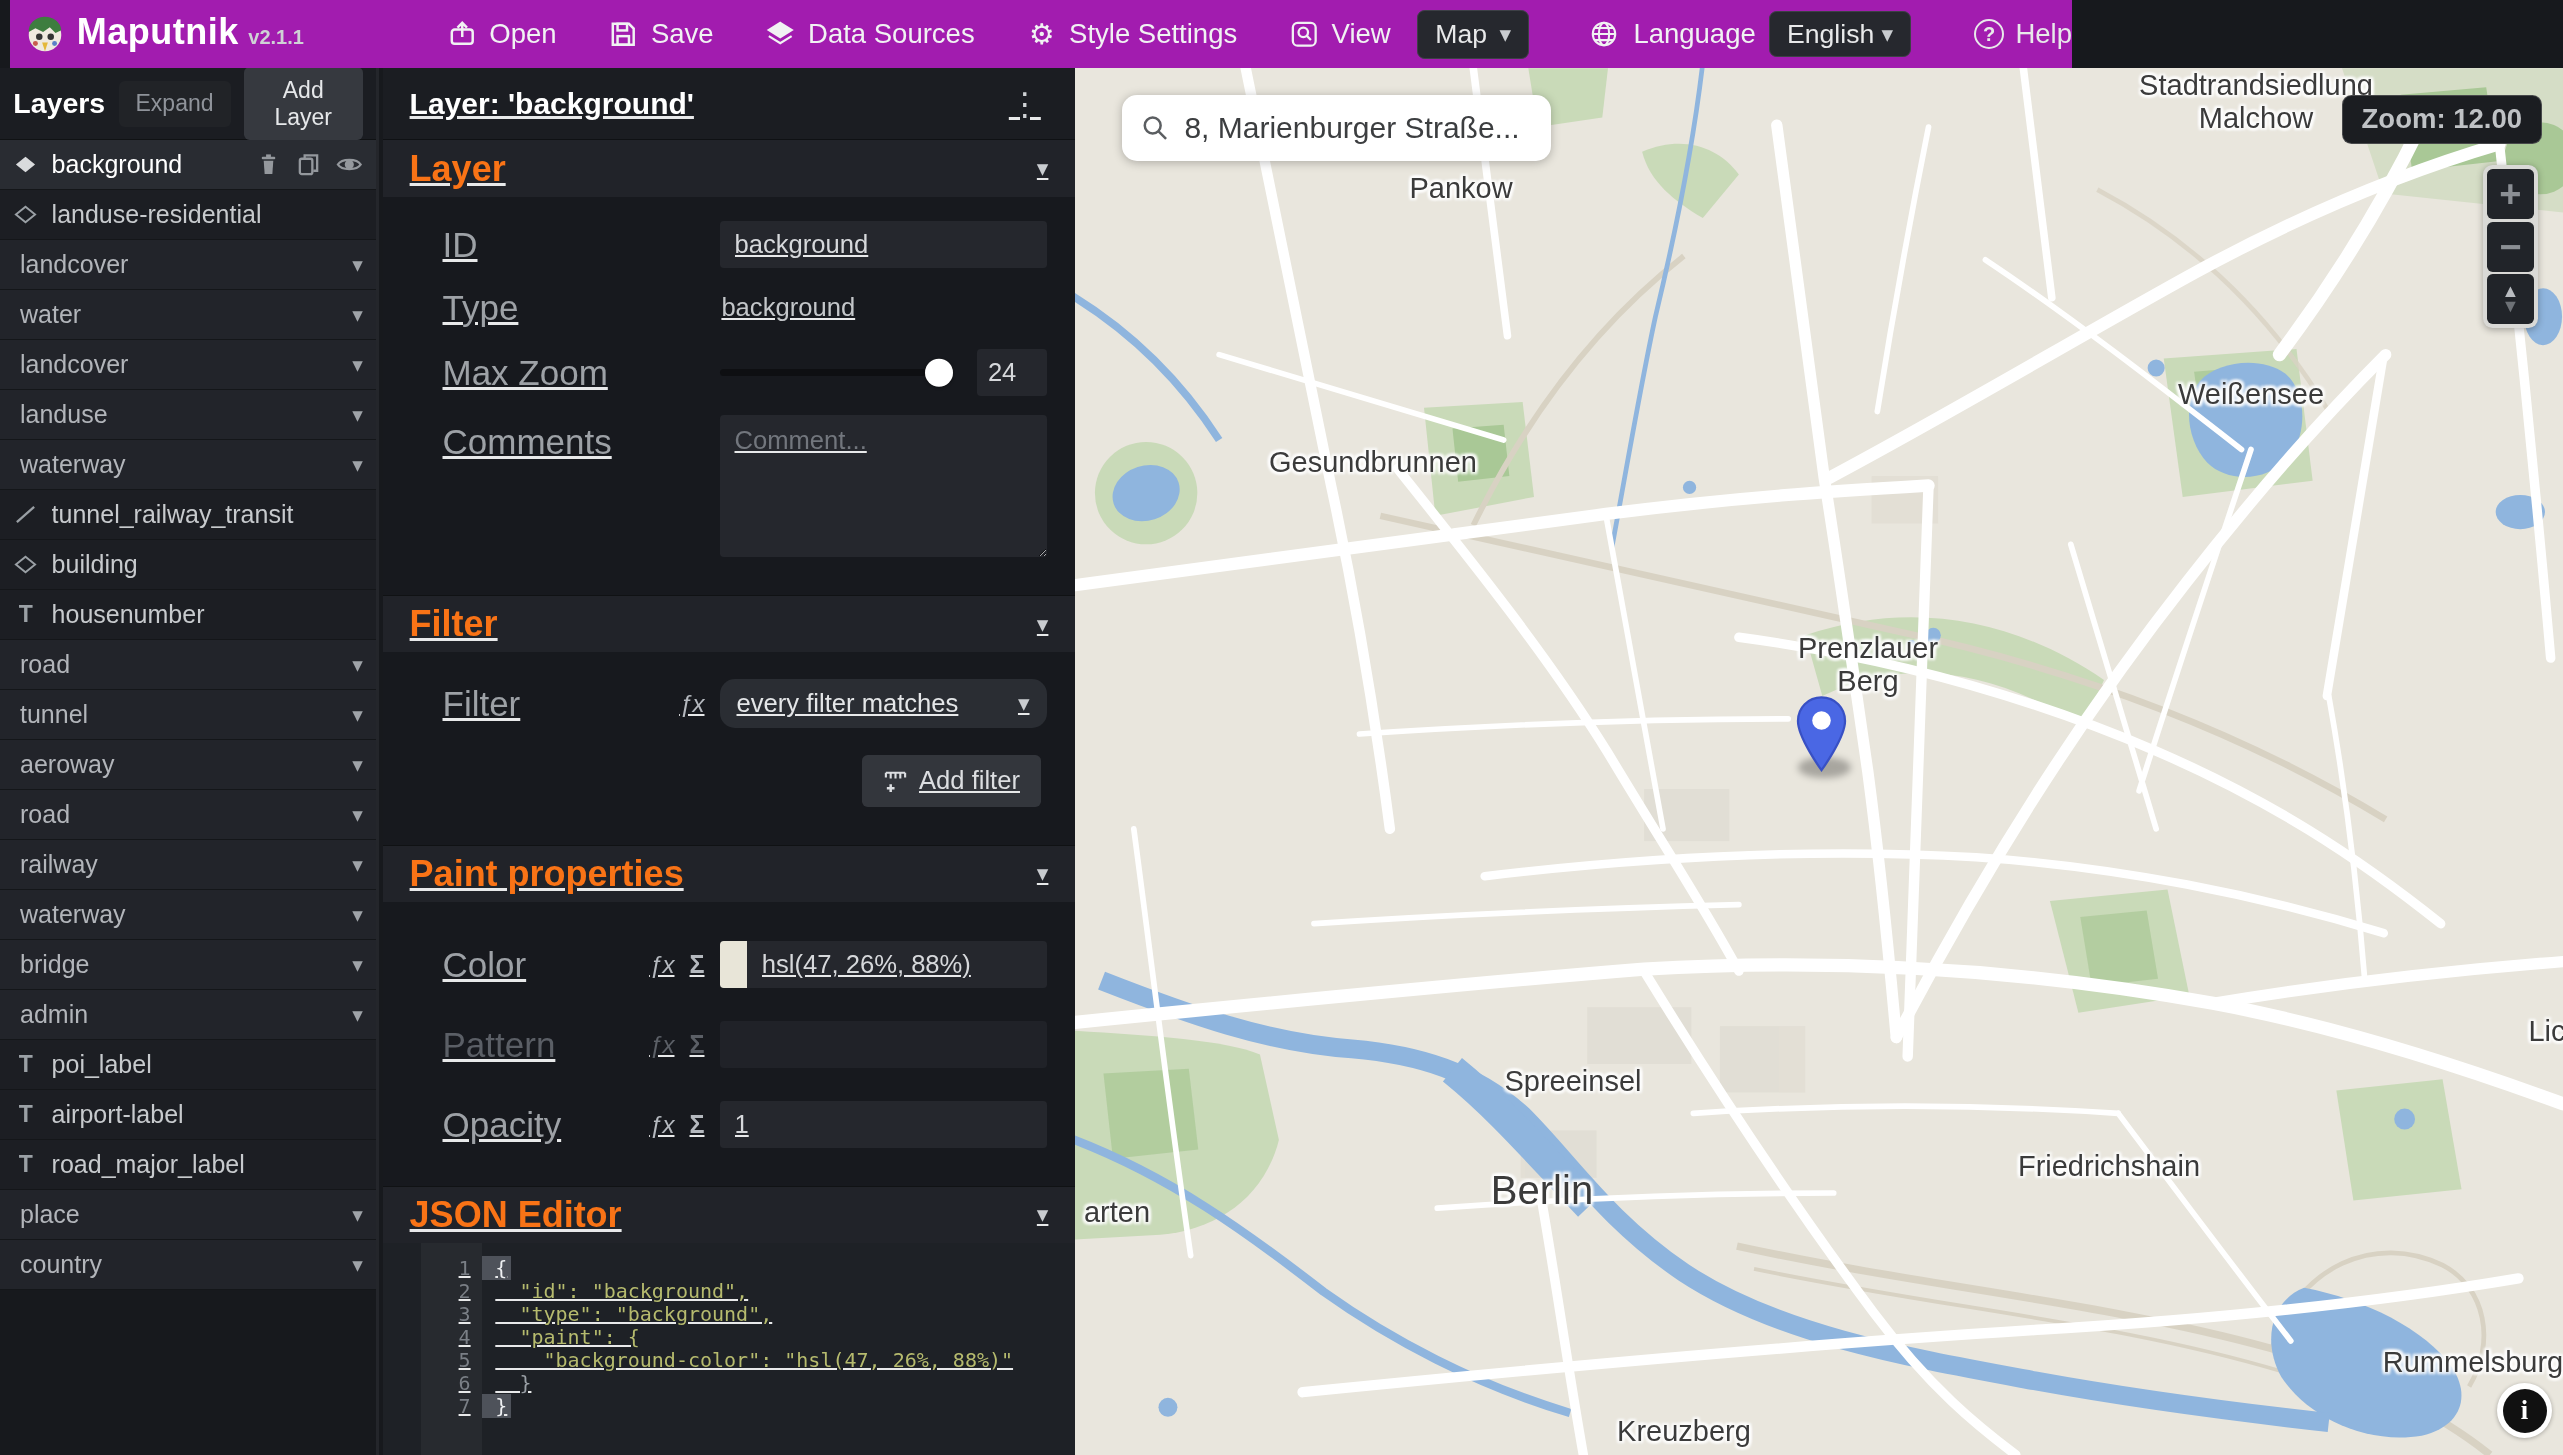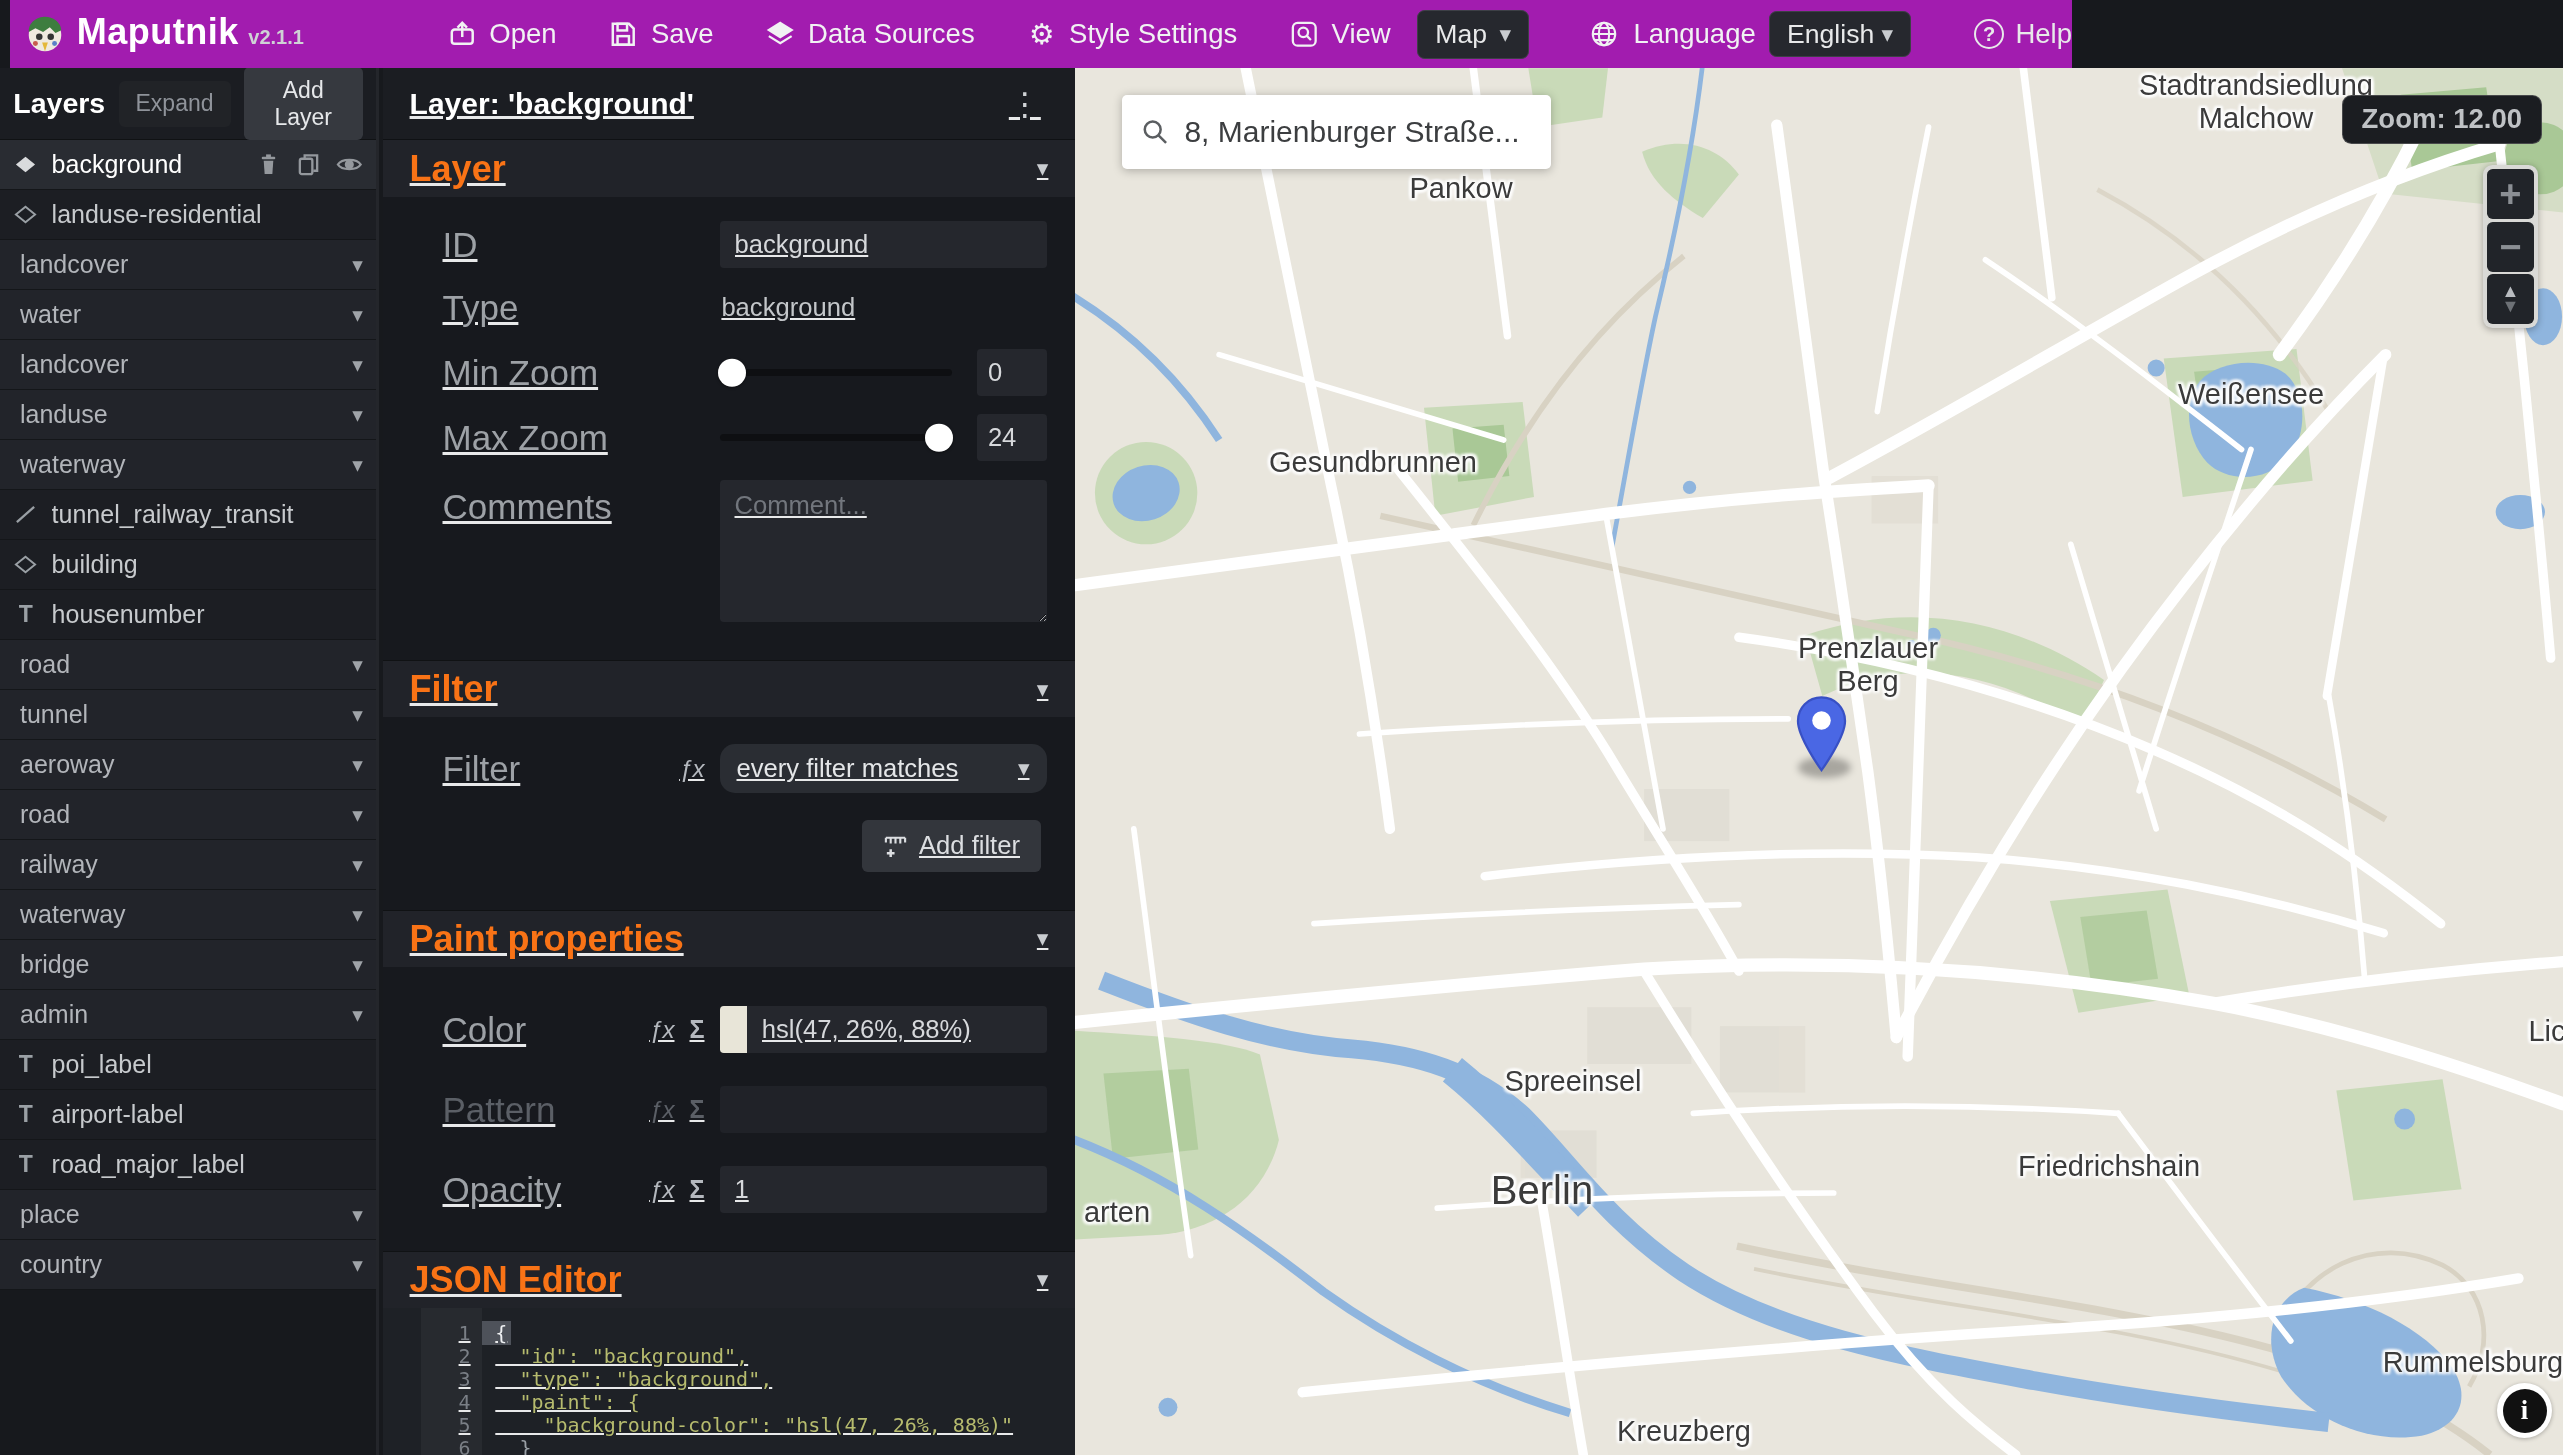--- a/index.html
+++ b/index.html
@@ -99,22 +99,22 @@
   .jtxt.hl{ background:#4e525a; color:#eef0f2; padding:0 3.8px 0 13.3px;}
 
   
   .map{ position:absolute; left:1075px; top:68px; width:1488px; height:1387px; overflow:hidden;
         background:#e9e6dd; cursor:grab;}
   .map svg.base{ position:absolute; left:0; top:0;}
   .mlabel{ position:absolute; transform:translate(-50%,-50%); font-size:29px; color:#3b3b3b;
            white-space:pre-line; text-align:center; font-weight:500; line-height:1.15;
            text-shadow:0 0 4.7px #fff,0 0 4.7px #fff,0 0 5.7px #fff,-1.9px -1.9px 2.8px #fff,1.9px 1.9px 2.8px #fff,1.9px -1.9px 2.8px #fff,-1.9px 1.9px 2.8px #fff;}
   .mlabel.city{ font-size:40px; font-weight:500;}
-  .searchbox{ position:absolute; left:47px; top:26.6px; width:429px; height:74px; background:#fff;
-              border-radius:5px; box-shadow:0 1.9px 9.5px rgba(0,0,0,.25); display:flex; align-items:center;
+  .searchbox{ position:absolute; left:47px; top:26.6px; width:429px; height:66px; background:#fff;
+              border-radius:15px; box-shadow:0 1.9px 9.5px rgba(0,0,0,.25); display:flex; align-items:center;
               padding:0 19px; gap:15px;}
   .searchbox input{ border:none; outline:none; font-size:30px; color:#3c3e40; width:100%;
                     font-family:inherit; background:transparent;}
   .zoombadge{ position:absolute; right:21px; top:26.6px; height:49px; padding:0 19px; background:#1b1d21;
               border:1.9px solid rgba(140,140,140,.4); border-radius:9.5px; display:flex; align-items:center;
               font-size:27.5px; font-weight:bold; color:#bfc2c5;}
   .zoomctrl{ position:absolute; right:25px; top:97px; width:55px; background:#d9d9d6; border-radius:9.5px;
              padding:3.8px; display:flex; flex-direction:column; gap:2.8px; box-shadow:0 1.9px 7.6px rgba(0,0,0,.3);}
   .zbtn{ width:47px; height:50px; background:#212429; border-radius:5.7px; display:flex; flex-direction:column;
          align-items:center; justify-content:center; cursor:pointer; color:#8b8f94;
@@ -372,29 +372,20 @@
       <span class="flabel">ID</span>
       <div class="fctl">
           <input class="tinput" value="background" style="">
         </div>
     </div>
     <div class="frow" style="height:65px">
       <span class="flabel">Type</span>
       <div class="fctl">
           <span class="typeval">background</span>
         </div>
-    </div>
-    <div class="frow" style="height:65px">
-      <span class="flabel">Min Zoom</span>
-      <div class="fctl">
-        <div class="slider">
-            <span class="thumb" style="left:-1.9px"></span>
-          </div>
-        <span class="numbox"><input class="tinput" value="0" style=""></span>
-      </div>
     </div>
     <div class="frow" style="height:65px">
       <span class="flabel">Max Zoom</span>
       <div class="fctl">
         <div class="slider">
             <span class="thumb" style="right:-1.9px"></span>
           </div>
         <span class="numbox"><input class="tinput" value="24" style=""></span>
       </div>
     </div>

